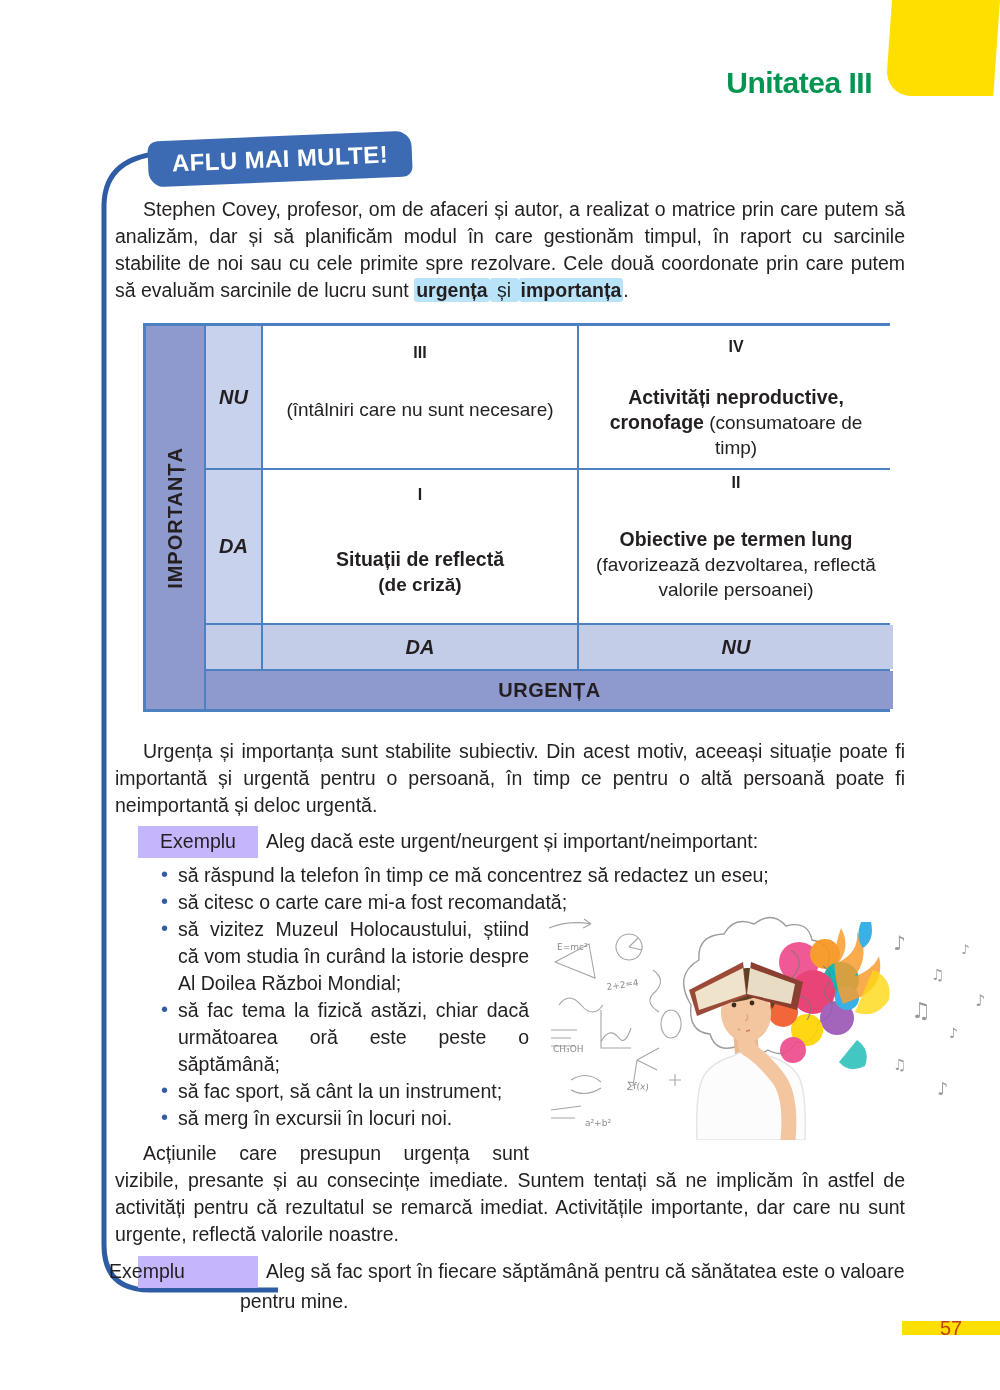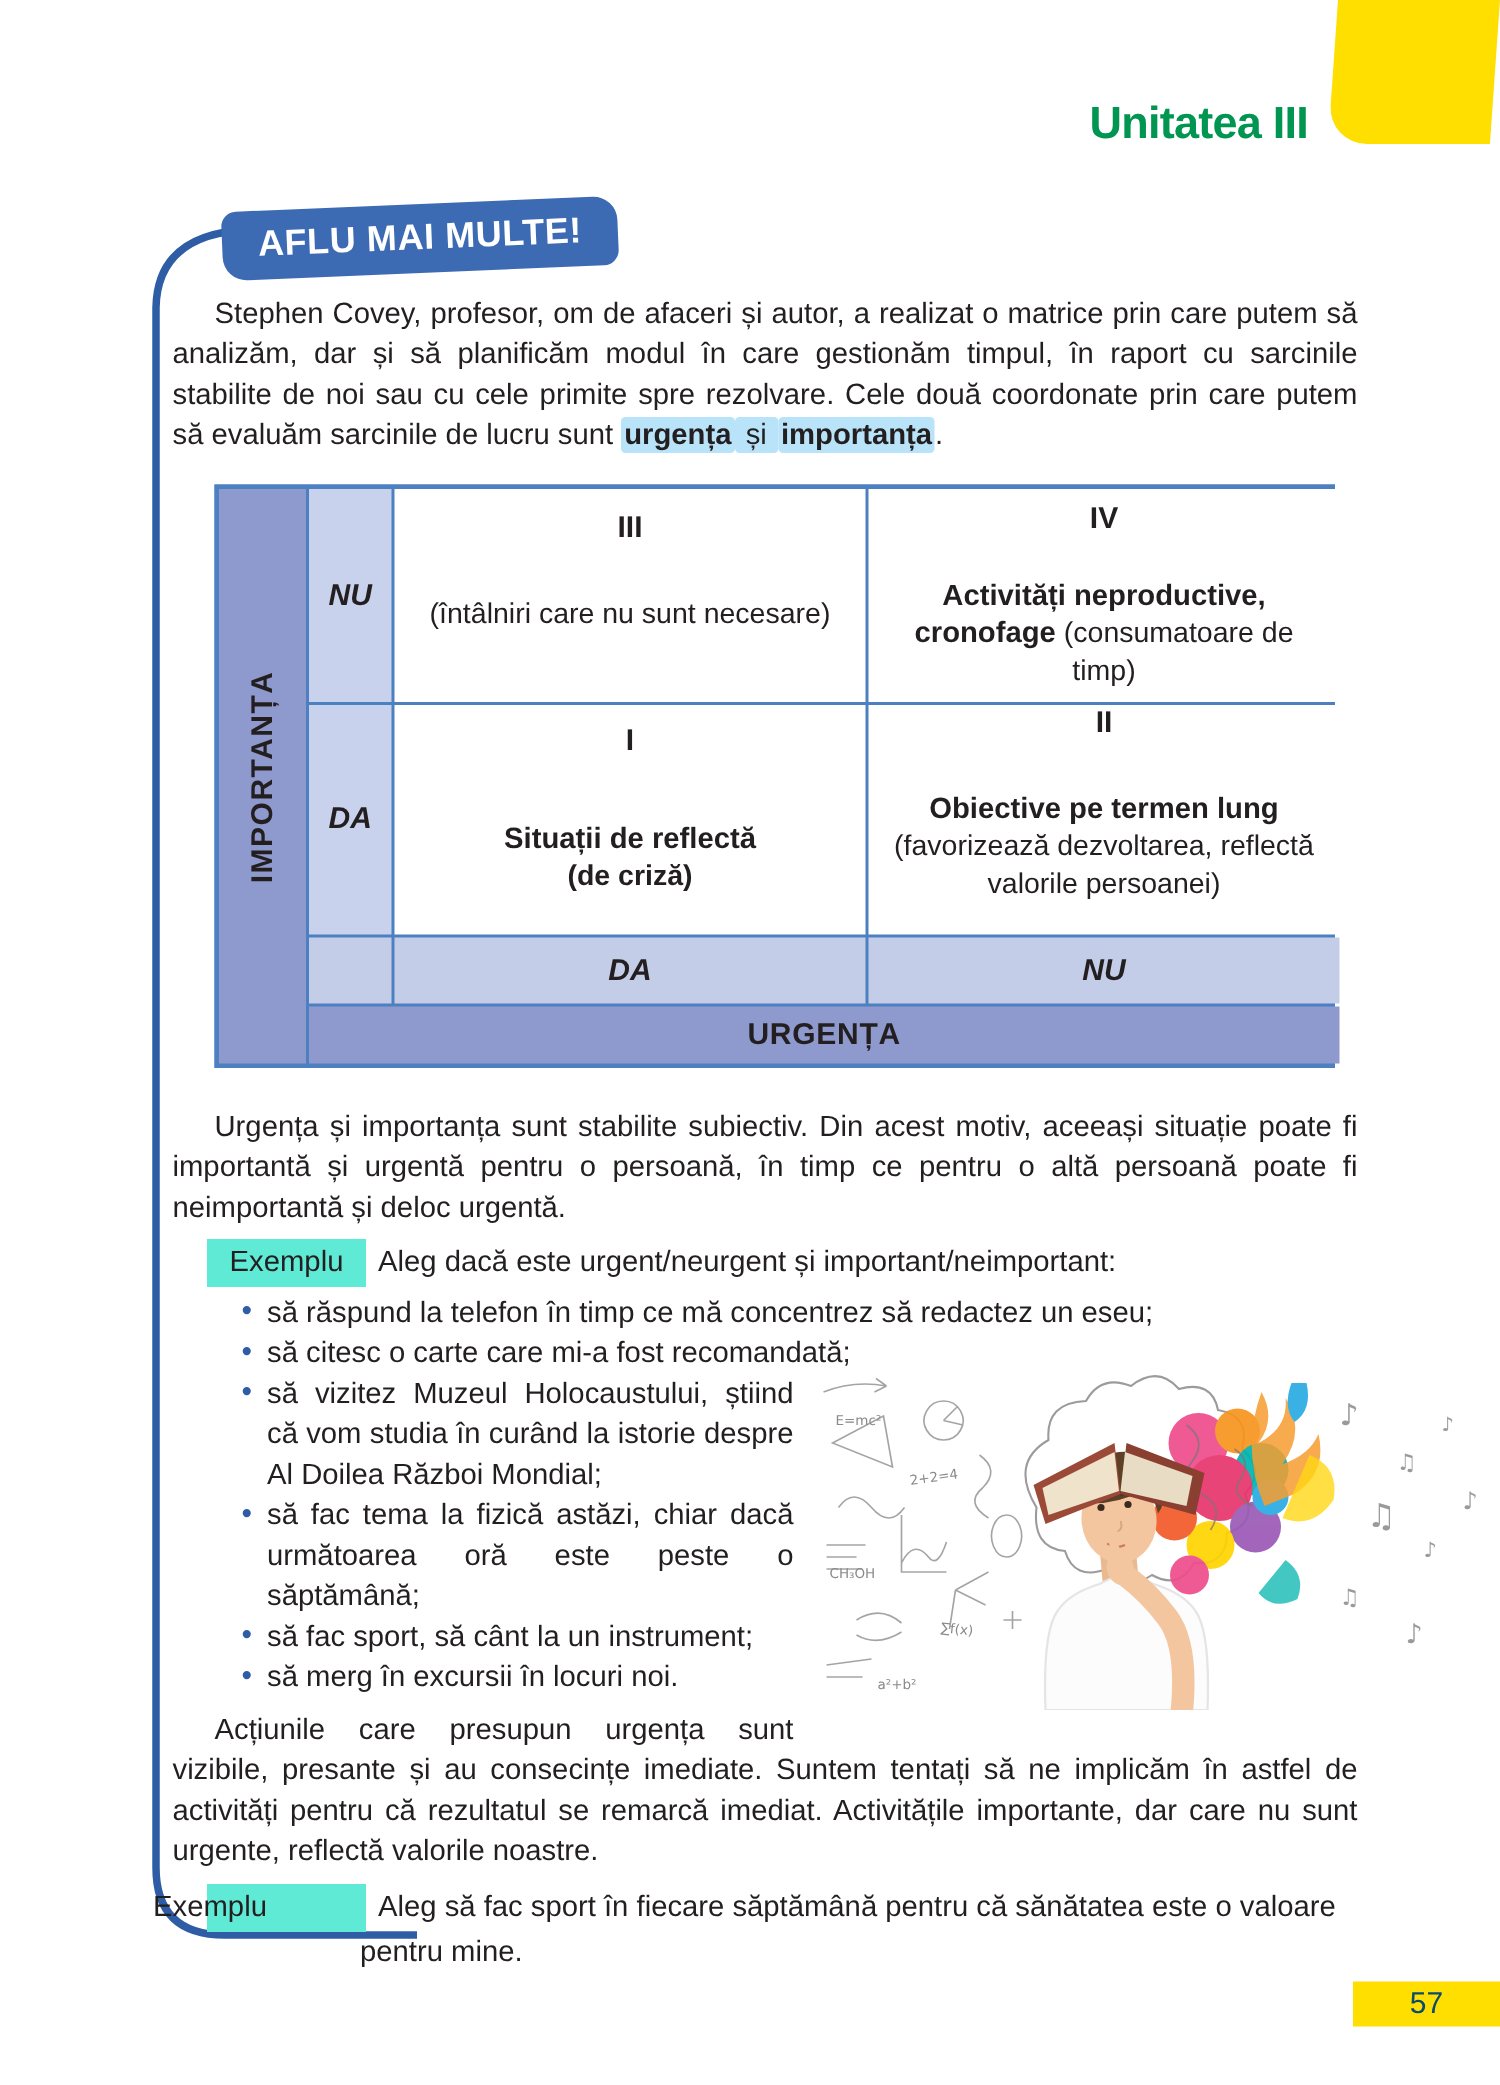--- a/index.html
+++ b/index.html
@@ -48,52 +48,52 @@
   .m-lighter{background:#c3cde8 !important;}
   .m-center{justify-content:center;}
   .m-axis-row{grid-row:1/5;grid-column:1;}
   .m-axis-row span{
     writing-mode:vertical-rl;transform:rotate(180deg);
     font-weight:bold;font-size:20px;letter-spacing:1px;
   }
   .m-label{font-weight:bold;font-size:20px;font-style:italic;}
   .m-axis-col{grid-row:4;grid-column:2/5;font-weight:bold;font-size:20px;letter-spacing:.5px;}
   .q{padding:0 16px;}
-  .q .num{font-weight:bold;font-size:20px;}
+  .q .num{font-weight:bold;font-size:16px;}
   .q .title{font-weight:bold;font-size:19.5px;}
   .q .note{font-size:19px;}
   .q3 .num{margin-top:14px;} .q3 .body{margin-top:32px;}
   .q4 .num{margin-top:8px;}  .q4 .body{margin-top:26px;}
   .q1 .num{margin-top:12px;} .q1 .body{margin-top:40px;}
   .q1 .note{font-weight:bold;}
   .q2 .num{} .q2 .body{margin-top:32px;}
   
   .para{text-indent:28px;}
   .p-subjective{margin-top:26px;}
   .p-actions{margin-top:8px;}
   .example1{margin:7px 0 4px 23px;text-align:left;}
   .badge{
-    display:inline-block;background:#5eead4;color:#231f20;
-    width:106px;text-align:center;padding:2px 0 3px;margin-right:8px;
+    display:inline-block;background:#c4b5fd;color:#231f20;
+    width:94px;text-align:center;padding:2px 13px 3px;margin-right:8px;
   }
   .example2{margin-top:8px;padding-left:125px;text-indent:-102px;text-align:left;}
   
   .bullets{list-style:none;margin:4px 0 0;padding:0;}
   .bullets li{position:relative;padding-left:63px;text-align:justify;}
   .dot{position:absolute;left:46px;top:-1px;color:#2e5da6;font-size:20px;}
   
   .illustration{
     float:right;width:452px;height:230px;
     margin:-6px -88px 6px 12px;
   }
   
   .page-num-bar{
-    position:absolute;top:1321px;right:0;width:98px;height:30px;background:#ffdf00;
+    position:absolute;top:1321px;right:0;width:98px;height:14px;background:#ffdf00;
     display:flex;align-items:center;justify-content:center;
-    font-size:20px;color:#0c4a6e;
+    font-size:20px;color:#c2410c;
   }
 </style>
 </head>
 <body>
 
 <div class="page">
 
   <svg class="frame" width="790" height="1160" viewBox="0 0 790 1160">
     <defs>
       <linearGradient id="fade" x1="0" y1="0" x2="1" y2="0">

